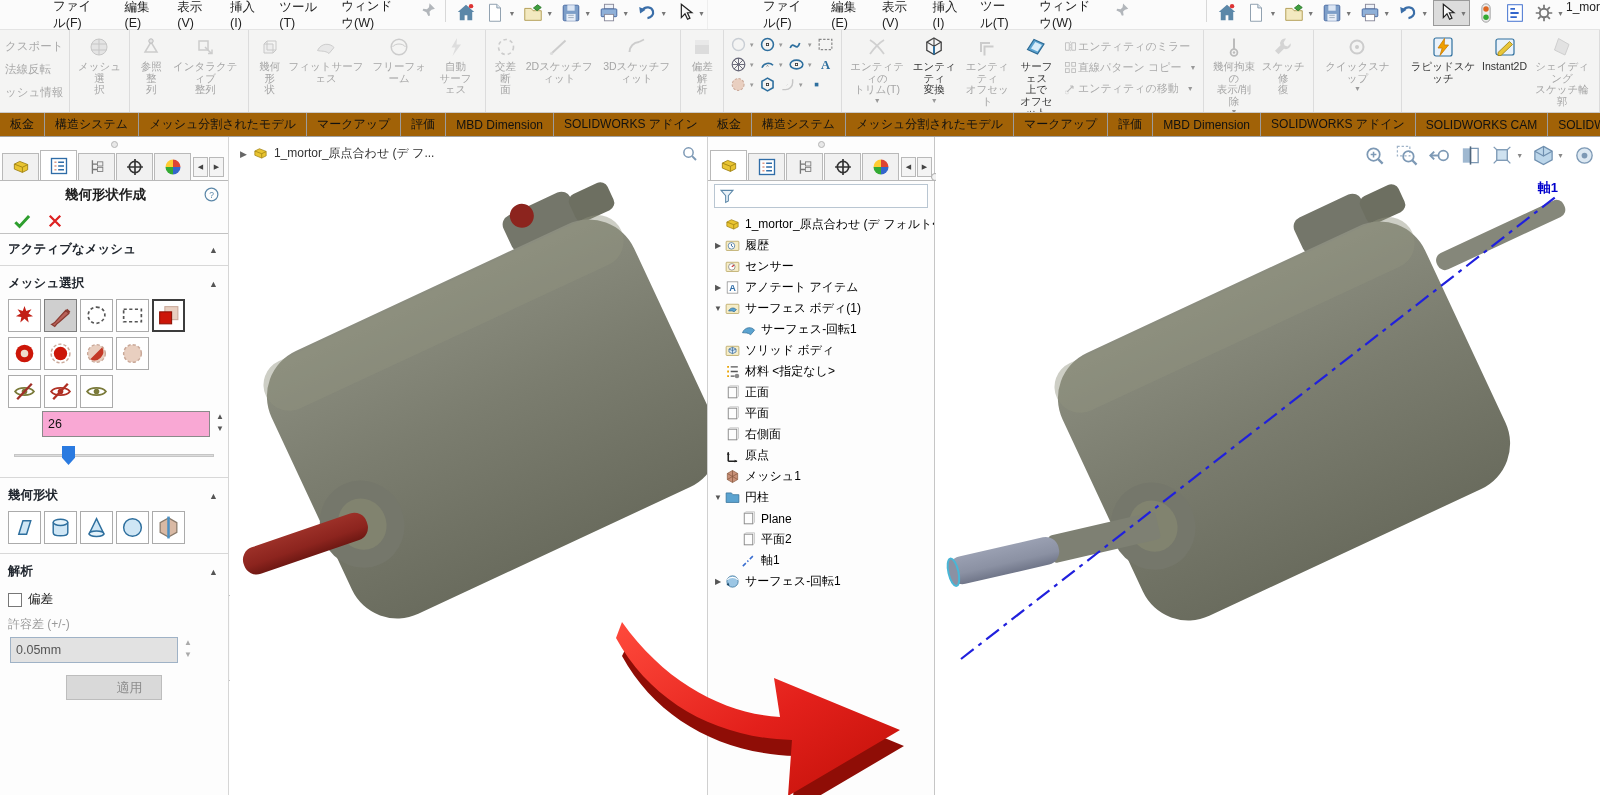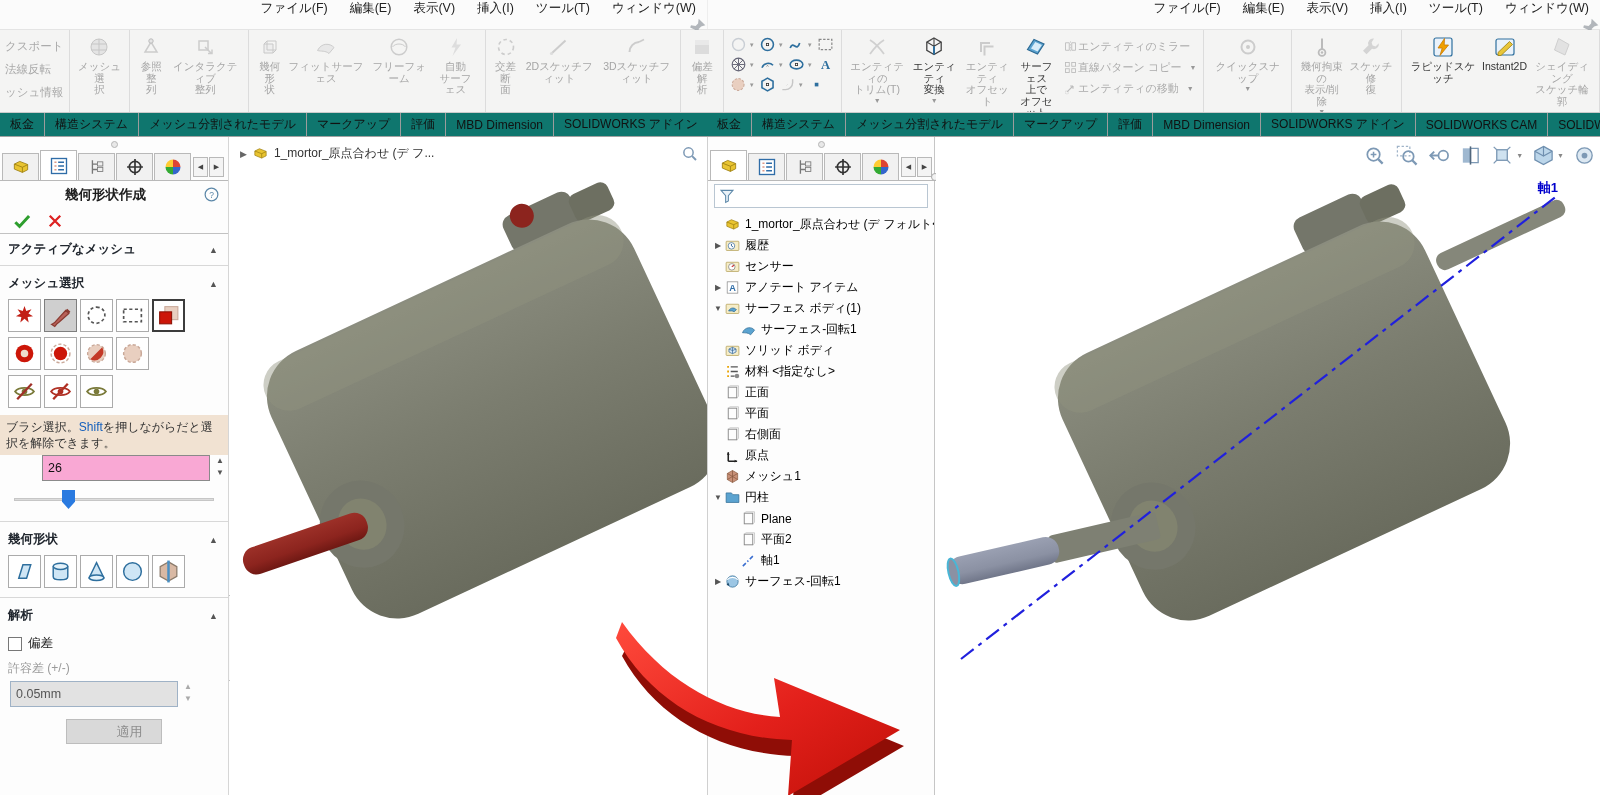--- a/index.html
+++ b/index.html
@@ -1,21 +1,21 @@
 <!DOCTYPE html>
 <html><head>
 <meta charset="utf-8">
 <style>
   * { margin:0; padding:0; box-sizing:border-box; }
   body { font-family:"Liberation Sans","DejaVu Sans",sans-serif; background:#888; }
   #app { position:relative; width:1600px; height:795px; background:#fff; overflow:hidden; font-family:"Liberation Sans","DejaVu Sans",sans-serif; }
 
   
   .menubar { position:absolute; left:0; top:0; width:1600px; height:30px; background:#fbfbfb; border-bottom:1px solid #e4e4e4; display:flex; }
-  .menu-set { display:flex; align-items:flex-end; height:100%;flex-direction:column; }
+  .menu-set { display:flex; align-items:flex-start; height:100%; }
   .menu-set.left { width:707px; padding-left:42px; }
   .menu-set.right { flex:1; padding-left:44px; border-left:1px solid #eee; }
   .menu-item { font-size:12.5px; color:#222; padding:0 11px; height:100%; display:flex; align-items:center; cursor:default; }
   .pin { width:20px; height:20px; margin-left:6px; opacity:.75; }
   .qsep { width:1px; height:22px; background:#d8d8d8; margin:0 8px; }
   .qi { display:flex; align-items:center; height:26px; padding:1px 2px; }
   .qi .ic { width:22px; height:22px; }
   .qi .dd { font-size:7px; color:#777; margin-left:2px; }
   .qi.sel { background:#dcdcdc; border:1px solid #9a9a9a; }
   .doc-mini { margin-left:auto; font-size:12px; color:#222; padding-right:0px; white-space:nowrap; }
@@ -36,21 +36,21 @@
   .gcell { display:flex; align-items:center; margin-right:1px; }
   .gcell .ic { width:19px; height:19px; }
   .gcell .dd { font-size:6px; color:#999; margin:0 2px 0 1px; }
   .rstack { display:flex; flex-direction:column; justify-content:flex-start; gap:6px; padding:6px 2px 0 4px; }
   .rstack .srow { display:flex; align-items:center; gap:0; }
   .rstack .ic { width:15px; height:15px; }
   .rstack .slbl { font-size:11px; color:#ababab; white-space:nowrap; }
   .rstack .dd { font-size:7px; color:#999; margin-left:8px; }
 
   
-  .tabbar { position:absolute; left:0; top:113px; width:1600px; height:24px; background:#0f766e; border-bottom:1px solid #a2a2a2; display:flex; overflow:hidden; }
+  .tabbar { position:absolute; left:0; top:113px; width:1600px; height:24px; background:#a16207; border-bottom:1px solid #a2a2a2; display:flex; overflow:hidden; }
   .tab { font-size:12px; color:#111; padding:0 10px; border-right:1px solid #9c9c9c; display:flex; align-items:center; white-space:nowrap; cursor:default; }
 
   
   .main { position:absolute; left:0; top:137px; width:1600px; height:658px; background:#fff; }
 
   
   .pm-panel { position:absolute; left:0; top:0; width:229px; height:658px; background:#fdfdfd; border-right:1px solid #d6d6d6; font-size:12px; }
   .pm-topdot { height:14px; display:flex; justify-content:center; align-items:center; }
   .dot { width:7px; height:7px; border-radius:50%; background:#e8e8e8; border:1px solid #b5b5b5; }
   .pm-tabs { display:flex; align-items:flex-end; height:30px; border-bottom:1px solid #b9b9b9; padding-left:2px; }
@@ -622,49 +622,49 @@
             </span>
             <span class="slbl">エンティティの移動</span>
             <span class="dd">▼</span>
           </div>
         </div>
       </div>
       <div class="rgroup">
         <div class="rib-item">
           <span class="bigic ic">
             <svg viewBox="0 0 24 24">
-              <circle cx="12" cy="12" r="6.5" fill="none" stroke="#ccc" stroke-width="2"></circle>
-              <circle cx="12" cy="12" r="2" fill="#ccc"></circle>
-            </svg>
-          </span>
-          <span class="lbl">クイックスナップ</span>
-          <span class="ddc">▼</span>
-        </div>
-      </div>
-      <div class="rgroup">
-        <div class="rib-item">
-          <span class="bigic ic">
-            <svg viewBox="0 0 24 24">
               <path d="M12 3.5V14" stroke="#bbb" stroke-width="2"></path>
               <circle cx="12" cy="17.5" r="3.4" fill="none" stroke="#bbb" stroke-width="1.8"></circle>
               <circle cx="12" cy="17.5" r="1.2" fill="#bbb"></circle>
             </svg>
           </span>
           <span class="lbl">幾何拘束の
 表示/削除</span>
           <span class="ddc">▼</span>
         </div>
         <div class="rib-item">
           <span class="bigic ic">
             <svg viewBox="0 0 24 24">
               <path d="M15 3.5a5 5 0 0 0-5.5 6.8L4 15.8l3.5 3.5 5.5-5.5a5 5 0 0 0 6.8-5.5l-3.2 3.2-3-1-1-3z" fill="#d4d4d4"></path>
             </svg>
           </span>
           <span class="lbl">スケッチ修
 復</span>
+        </div>
+      </div>
+      <div class="rgroup">
+        <div class="rib-item">
+          <span class="bigic ic">
+            <svg viewBox="0 0 24 24">
+              <circle cx="12" cy="12" r="6.5" fill="none" stroke="#ccc" stroke-width="2"></circle>
+              <circle cx="12" cy="12" r="2" fill="#ccc"></circle>
+            </svg>
+          </span>
+          <span class="lbl">クイックスナップ</span>
+          <span class="ddc">▼</span>
         </div>
       </div>
       <div class="rgroup">
         <div class="rib-item on">
           <span class="bigic ic">
             <svg viewBox="0 0 24 24">
               <rect x="3" y="3" width="18" height="18" rx="2" fill="#eaf2fa" stroke="#2e6f9e" stroke-width="1.2"></rect>
               <path d="M13.5 3.5 7 13h4.2L9 20.5 17.5 10h-4.3z" fill="#f0a000" stroke="#c87800" stroke-width=".8"></path>
             </svg>
           </span>
@@ -892,21 +892,20 @@
           </div>
           <div class="toolbtn">
             <span class="ic">
               <svg viewBox="0 0 24 24">
                 <path d="M3 12c3.2-4.6 14.8-4.6 18 0-3.2 4.6-14.8 4.6-18 0z" fill="none" stroke="#7a7a3a" stroke-width="1.8"></path>
                 <circle cx="12" cy="12" r="2.7" fill="#7a7a3a"></circle>
               </svg>
             </span>
           </div>
         </div>
-      <div class="hintbox"><span>ブラシ選択。</span><span class="key">Shift</span><span>を押しながらだと選択を解除できます。</span></div>
       <div class="numrow">
         <input class="numin" value="26" style="">
         <span class="spin">
             <span>▲</span>
             <span>▼</span>
           </span>
       </div>
       <div class="sliderwrap">
         <div class="slider-track"></div>
         <div class="slider-thumb" id="slider-thumb" style="left: calc(27% - 6px);"></div>

